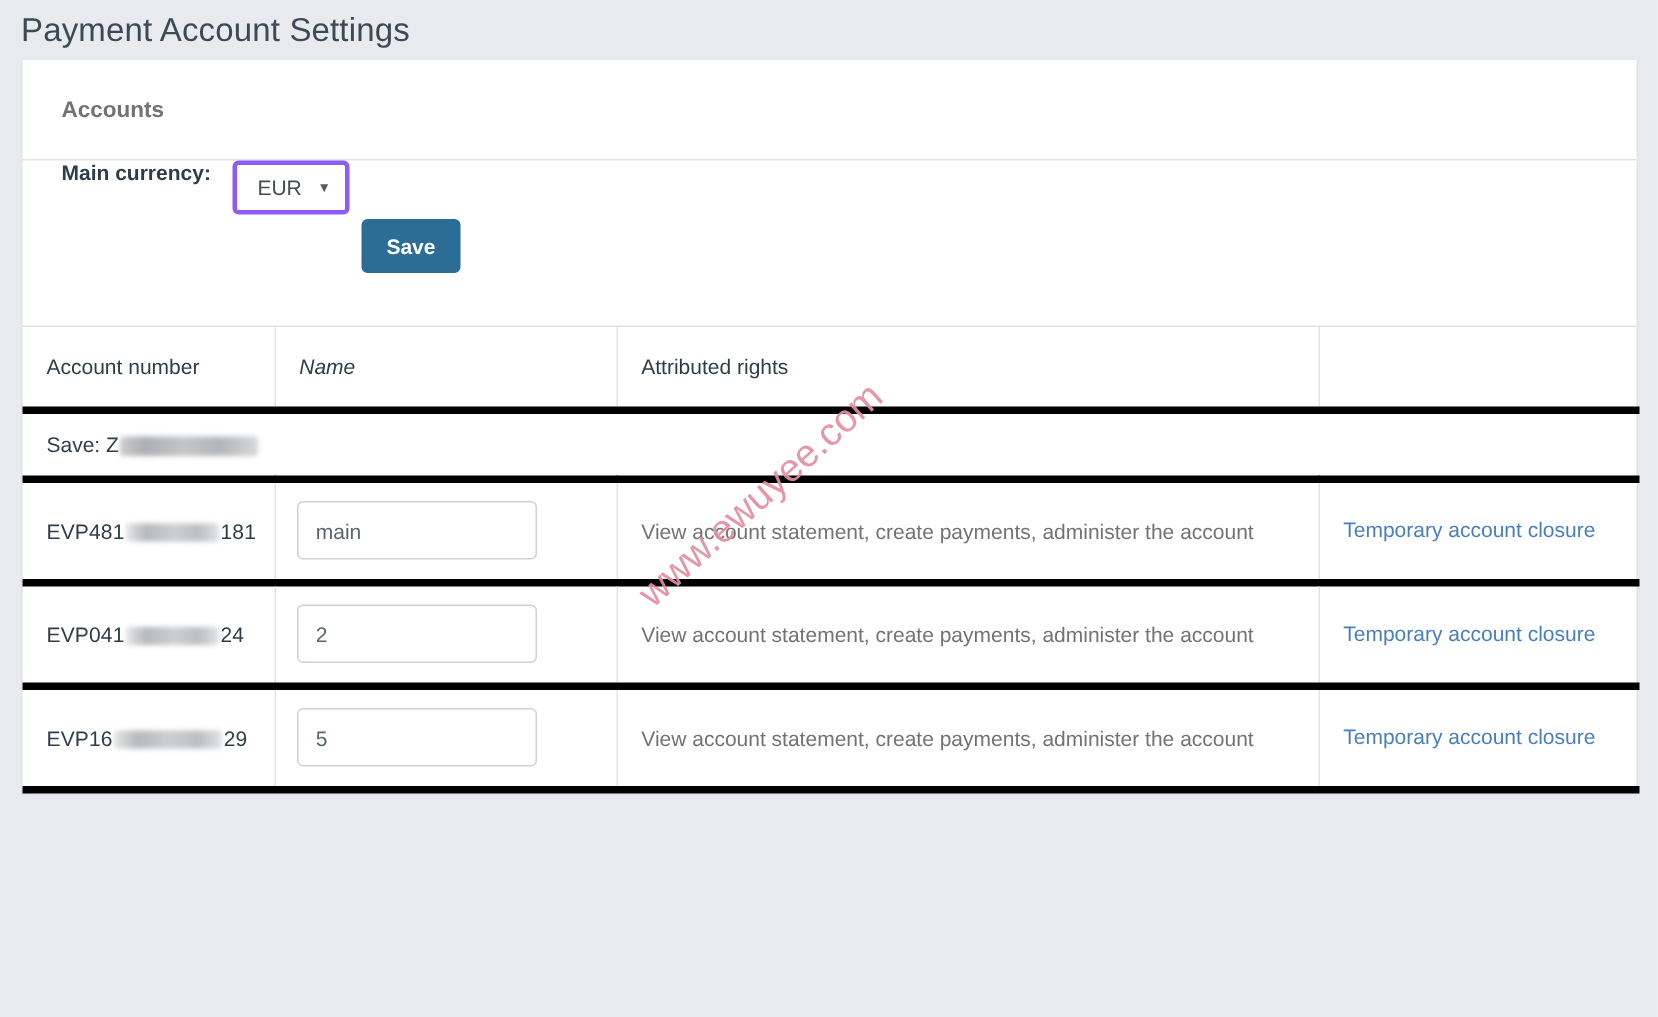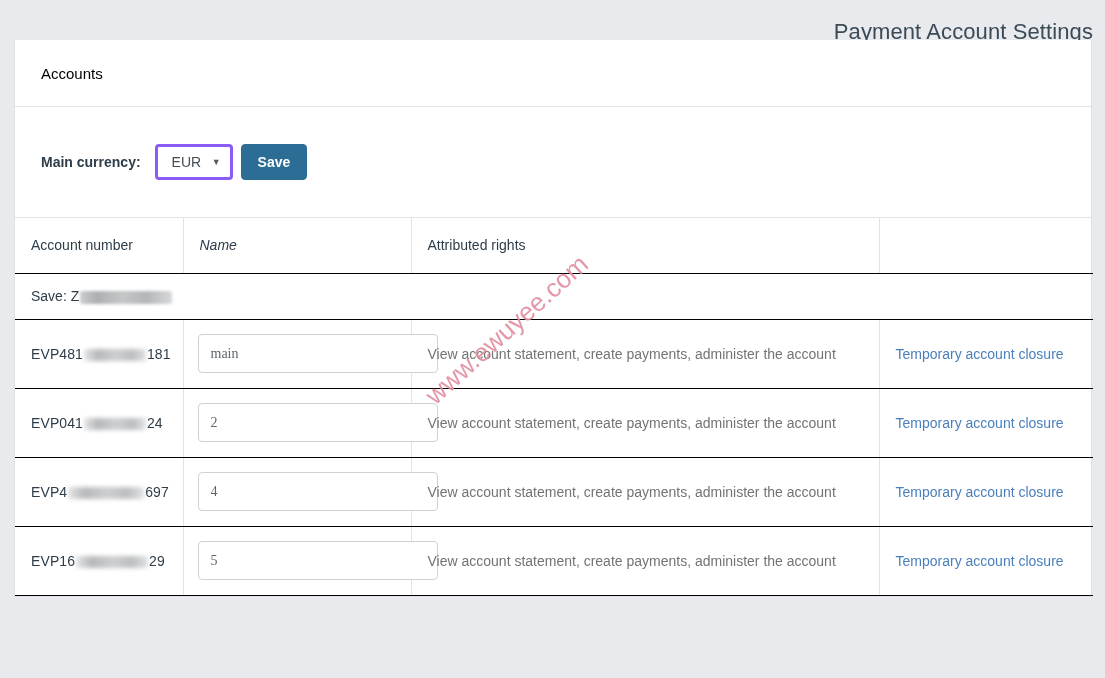--- a/index.html
+++ b/index.html
@@ -14,25 +14,24 @@
     font-family: "Liberation Sans", sans-serif;
     color: #2e3d49;
     overflow: hidden;
     position: relative;
   }
 
   .page-title {
     font-size: 22px;
     font-weight: 400;
     color: #3c4a57;
-    margin: 12px;
+    margin: 0;
     padding: 6px 0 0 14px;
     letter-spacing: 0.1px;
     line-height: 28px;
-    text-align: right;
   }
 
   .panel {
     position: absolute;
     left: 14px;
     top: 40px;
     width: 1078px;
     background: #ffffff;
     border: 1px solid #dfe3e6;
     border-top: none;
@@ -42,29 +41,28 @@
   .panel-header {
     height: 67px;
     box-sizing: border-box;
     display: flex;
     align-items: center;
     padding-left: 26px;
     border-bottom: 1px solid #dfe3e6;
   }
   .panel-header-title {
     font-size: 15px;
-    font-weight: normal;
-    color: #000000;
+    font-weight: bold;
+    color: #737373;
   }
 
   .toolbar {
     height: 111px;
     box-sizing: border-box;
     display: flex;
-    align-items: center;
     padding-left: 26px;
     border-bottom: 1px solid #dfe3e6;
   }
   .toolbar-label {
     font-size: 14px;
     font-weight: bold;
     color: #2e3d49;
     margin-right: 14px;
   }
 
@@ -101,31 +99,32 @@
     color: #ffffff;
     font-size: 14px;
     font-weight: bold;
     border: 1px solid #2b6d94;
     border-radius: 4px;
     cursor: pointer;
     font-family: "Liberation Sans", sans-serif;
     display: flex;
     align-items: center;
     box-sizing: border-box;
+    margin-top: 39px;
   }
 
   table.accounts {
     width: 100%;
     border-collapse: collapse;
     table-layout: fixed;
   }
   table.accounts th,
   table.accounts td {
     border-right: 1px solid #dfe3e6;
-    border-bottom: 1px solid #000000;
+    border-bottom: 5px solid #000000;
     vertical-align: middle;
     text-align: left;
   }
   table.accounts th:last-child,
   table.accounts td:last-child {
     border-right: none;
   }
 
   .col-acct { width: 168px; }
   .col-name { width: 228px; }
@@ -187,30 +186,30 @@
       rgba(206,208,210,0.55) 0%,
       rgba(176,178,181,0.92) 22%,
       rgba(192,194,196,0.80) 52%,
       rgba(180,183,186,0.90) 78%,
       rgba(205,207,209,0.60) 100%);
     filter: blur(1.9px);
   }
 
   td.name-cell { padding-left: 14px; }
   .name-input {
-    width: 240px;
+    width: 160px;
     height: 39px;
     box-sizing: border-box;
     border: 1px solid #ccd2d7;
     border-radius: 4px;
     background: #ffffff;
     padding: 0 12px;
     font-size: 14px;
     color: #5a6670;
-    font-family: Liberation Serif, serif;
+    font-family: Liberation Sans, sans-serif;
     outline: none;
   }
 
   td.rights-cell {
     padding-left: 16px;
     font-size: 14px;
     color: #737373;
   }
 
   td.action-cell { padding-left: 16px; }
@@ -305,30 +304,20 @@
         <td class="name-cell">
           <input class="name-input" type="text" value="2" style="">
         </td>
         <td class="rights-cell">View account statement, create payments, administer the account</td>
         <td class="action-cell">
           <a class="closure-link">Temporary account closure</a>
         </td>
       </tr>
 
 
-      <tr class="acct-row">
-        <td class="acct-num"><span class="prefix">EVP4</span><span class="blurpart" style="width:76px"></span><span class="suffix">697</span></td>
-        <td class="name-cell">
-          <input class="name-input" type="text" value="4" style="">
-        </td>
-        <td class="rights-cell">View account statement, create payments, administer the account</td>
-        <td class="action-cell">
-          <a class="closure-link">Temporary account closure</a>
-        </td>
-      </tr>
 
       <tr class="acct-row">
         <td class="acct-num"><span class="prefix">EVP16</span><span class="blurpart" style="width:72px"></span><span class="suffix">29</span></td>
         <td class="name-cell">
           <input class="name-input" type="text" value="5" style="">
         </td>
         <td class="rights-cell">View account statement, create payments, administer the account</td>
         <td class="action-cell">
           <a class="closure-link">Temporary account closure</a>
         </td>

